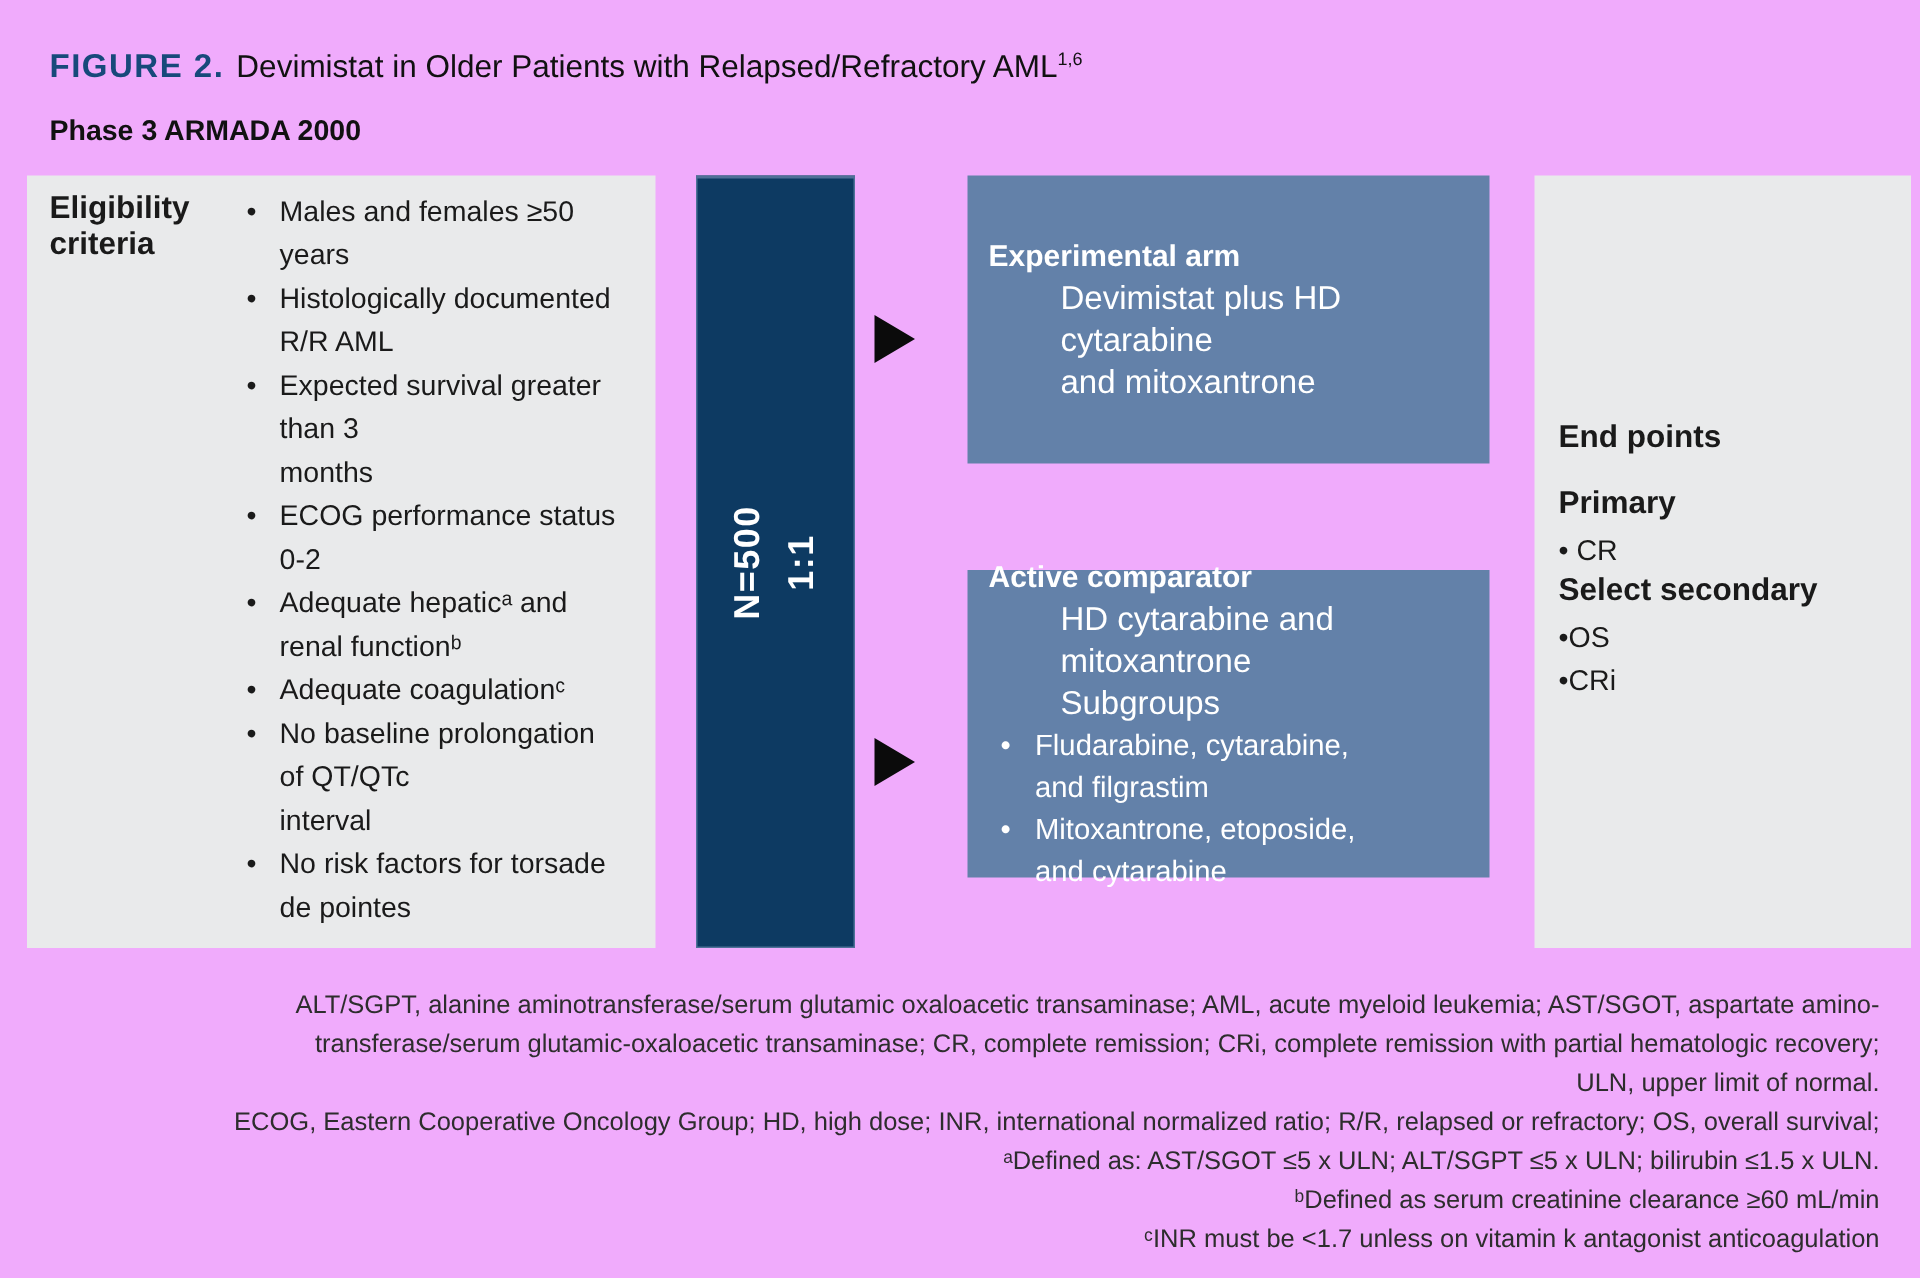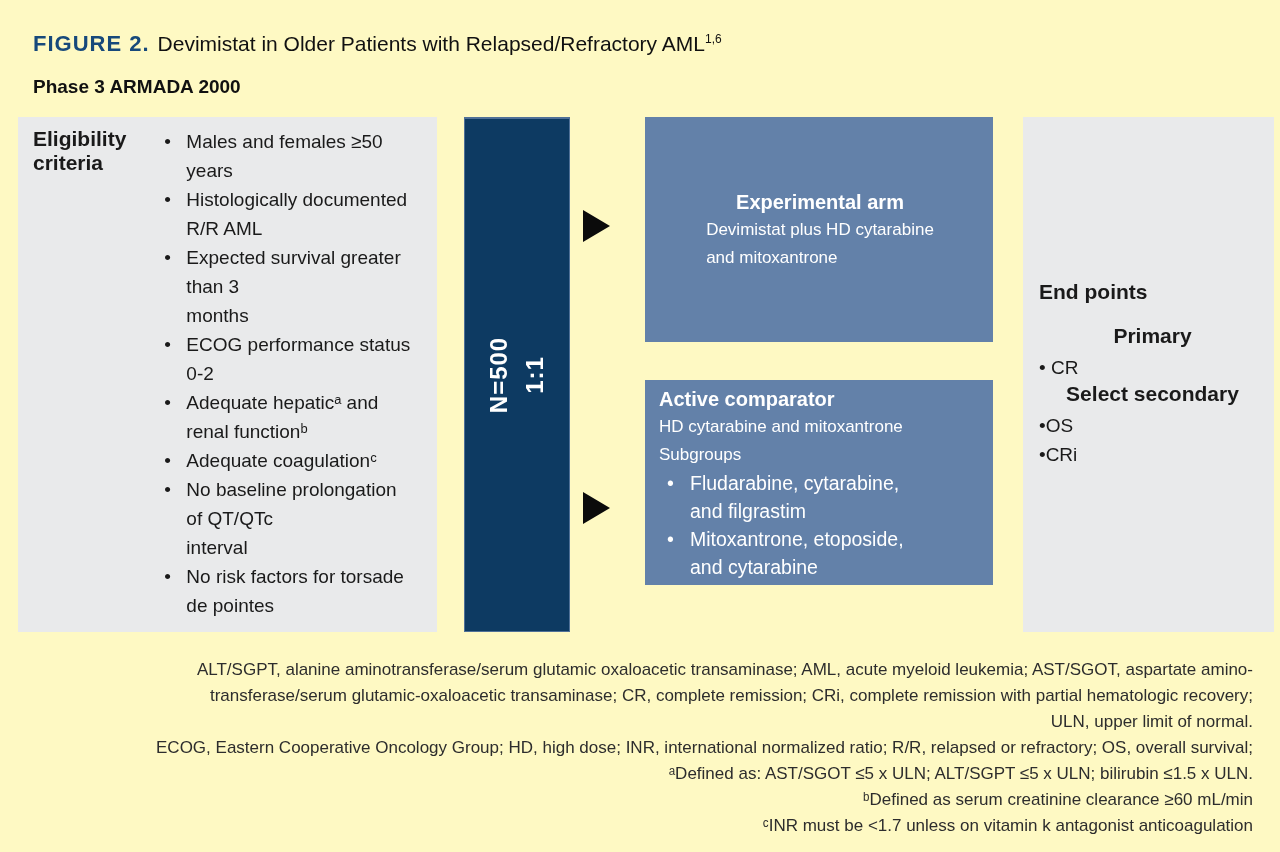--- a/index.html
+++ b/index.html
@@ -3,21 +3,21 @@
 <meta charset="utf-8">
 <style>
   * { margin: 0; padding: 0; box-sizing: border-box; }
   html, body { background: #ffffff; }
   body { font-family: "Liberation Sans", "DejaVu Sans", sans-serif; color: #1a1a1a; }
 
   .page {
     position: relative;
     width: 1280px;
     height: 852px;
-    background: #fef9c3;
+    background: #f0abfc;
     overflow: hidden;
   }
 
   
   .header { position: absolute; left: 33px; top: 26px; }
   .title-row { font-size: 21px; line-height: 26px; white-space: nowrap; }
   .figure-label {
     color: #17497b;
     font-weight: bold;
     font-size: 22px;
@@ -85,45 +85,45 @@
   .arrow-top { left: 583px; top: 210px; }
   .arrow-bottom { left: 583px; top: 492px; }
 
   .blue-box {
     background: #6381a9;
     color: #ffffff;
     left: 645px; width: 348px;
     padding: 10px 12px 10px 14px;
     display: flex; flex-direction: column; justify-content: center;
   }
-  .experimental-box { top: 117px; height: 225px; align-items: center; }
+  .experimental-box { top: 117px; height: 192px; }
   .comparator-box { top: 380px; height: 205px; }
   .blue-heading { font-size: 20px; font-weight: bold; line-height: 28px; }
-  .blue-line { font-size: 17px; line-height: 28px; white-space: pre-line; }
+  .blue-line { font-size: 22px; line-height: 28px; white-space: pre-line; margin-left: 48px; }
   .blue-bullet {
     position: relative;
     padding-left: 31px;
     font-size: 19.5px;
     line-height: 28px;
     white-space: pre-line;
   }
   .blue-bullet::before {
     content: "\2022";
     position: absolute;
     left: 8px;
     top: 0;
   }
 
   .endpoints-box {
     left: 1023px; top: 117px; width: 251px; height: 515px;
     display: flex; flex-direction: column; justify-content: center;
     padding-left: 16px; padding-right: 8px;
   }
   .ep-heading { font-size: 21px; font-weight: bold; }
-  .ep-subheading { font-size: 21px; font-weight: bold; text-align: center; }
+  .ep-subheading { font-size: 21px; font-weight: bold; }
   .ep-gap-lg { margin-top: 20px; }
   .ep-gap-md { }
   .ep-item { font-size: 19px; line-height: 29px; }
   .ep-item-first { margin-top: 5px; }
 
   
   .footnotes {
     position: absolute;
     left: 33px; top: 657px; width: 1220px;
     font-size: 17px;

